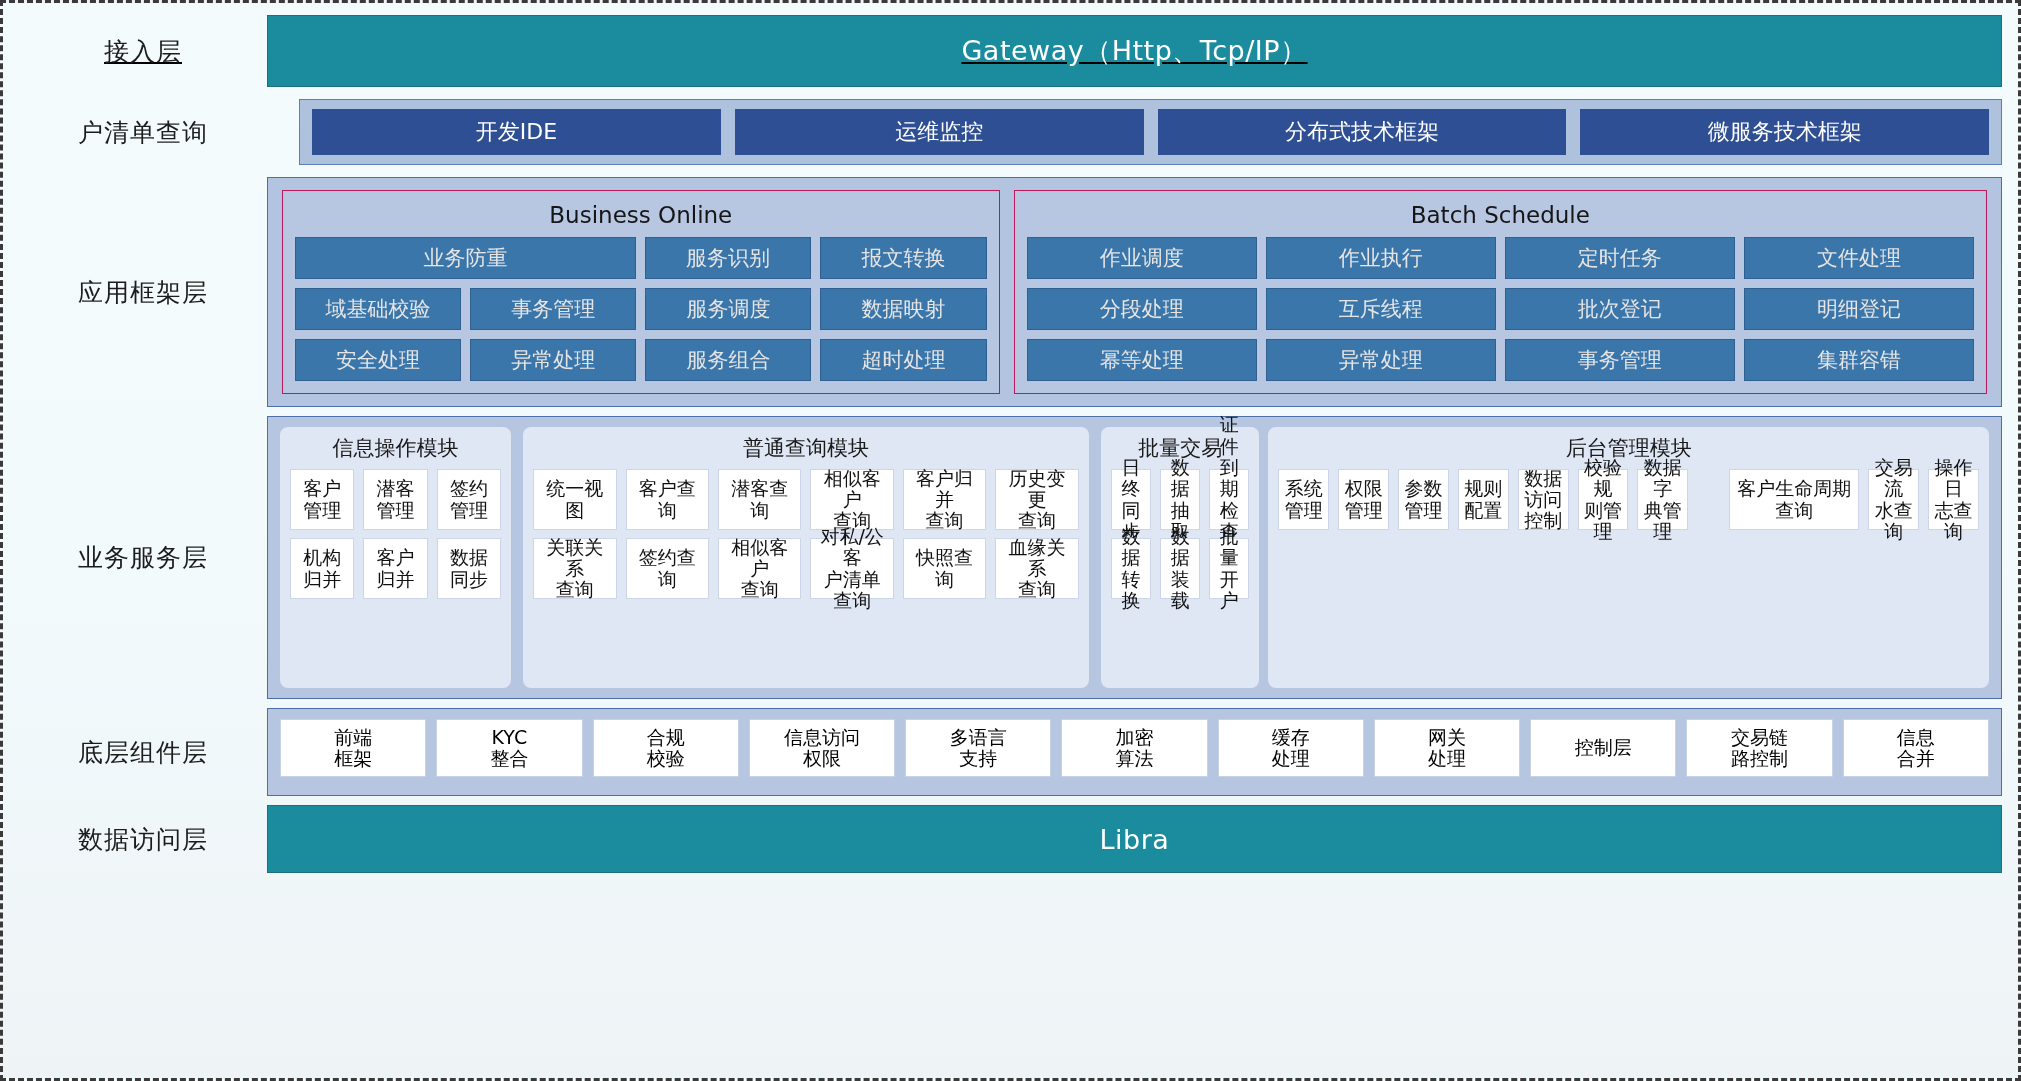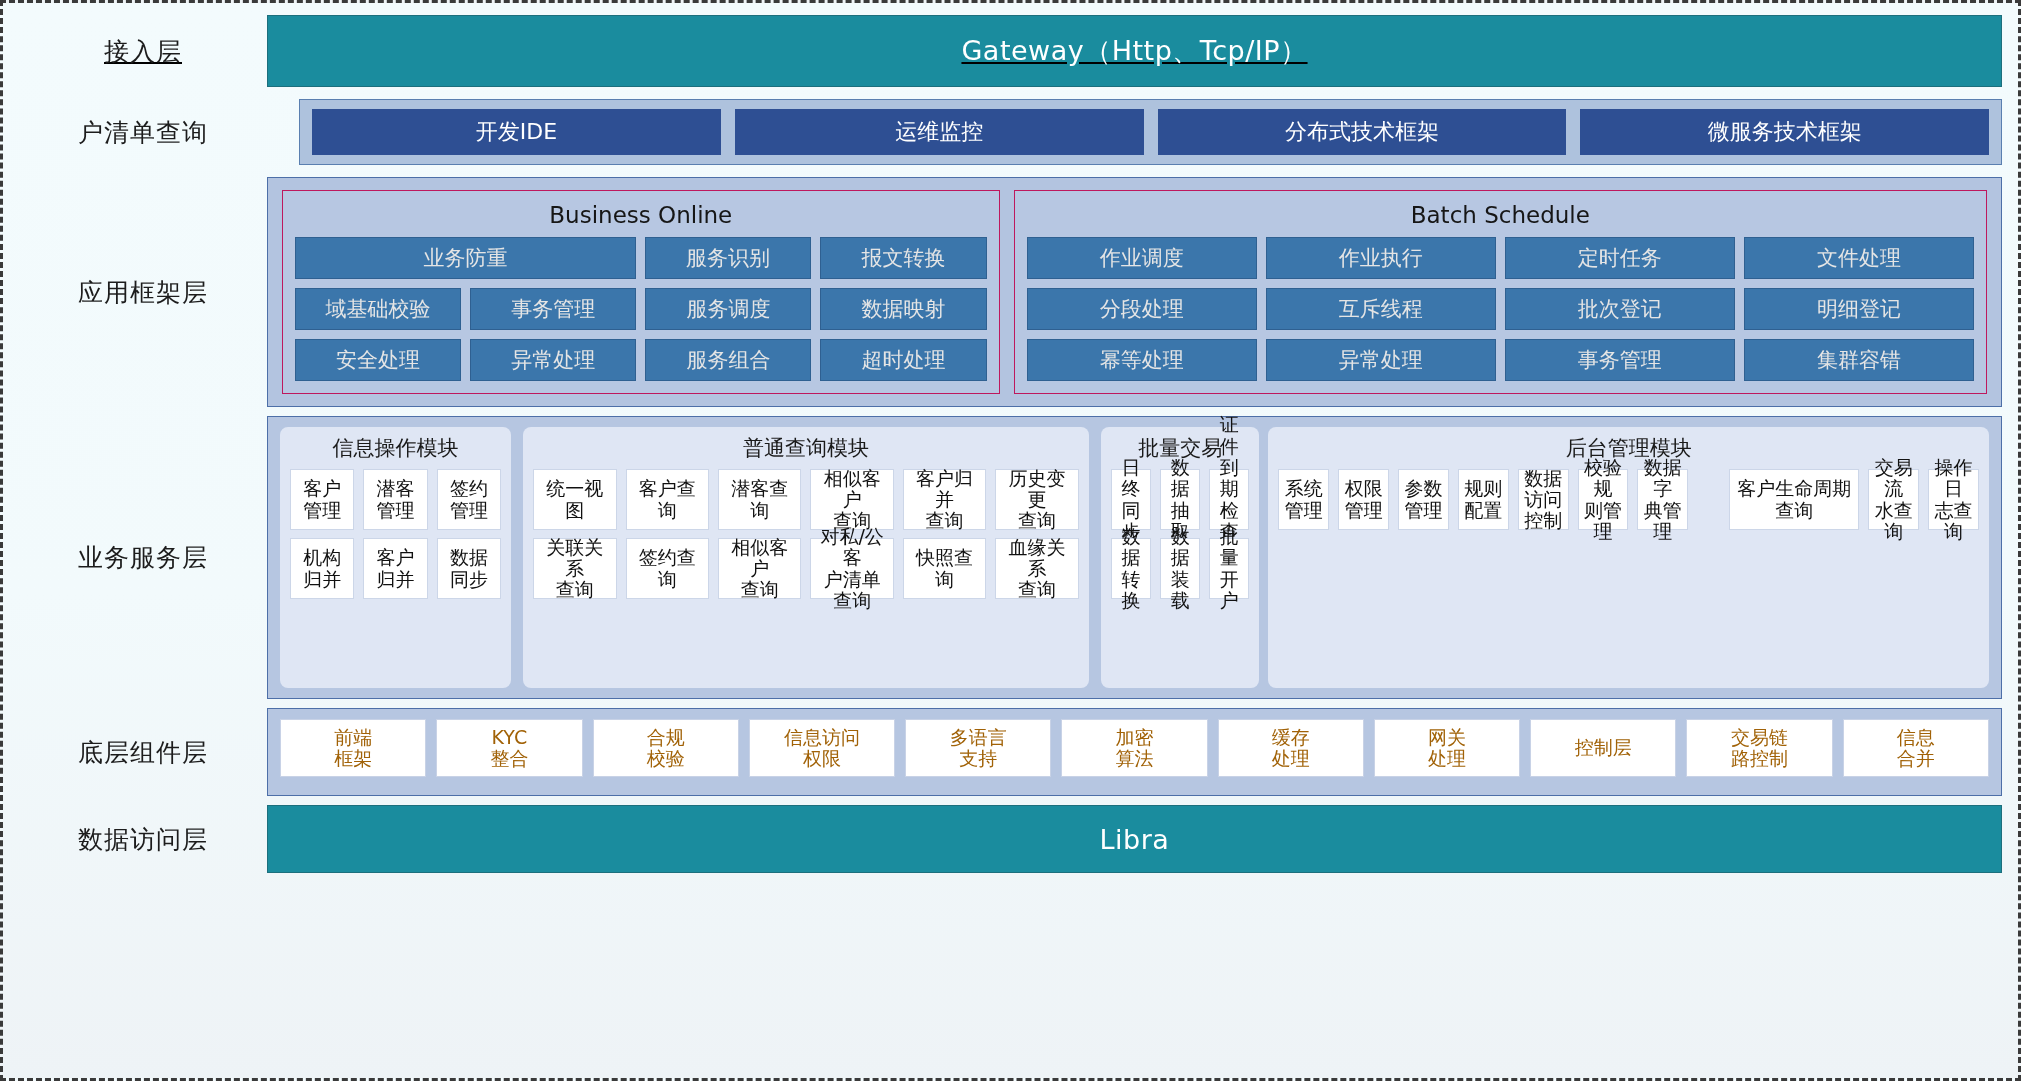--- a/index.html
+++ b/index.html
@@ -135,21 +135,21 @@
   .bottomlayer {
     flex: 1 1 auto;
     background: #b6c6e1;
     border: 1px solid #4d6fa8;
     display: flex; gap: 10px;
     padding: 10px 12px;
   }
   .blcell {
     background: #ffffff;
     border: 1px solid #c8d2e6;
-    color: #a16207;
+    color: #000000;
     font-size: 19px; line-height: 1.12;
     display: flex; align-items: center; justify-content: center;
     text-align: center; white-space: pre-line;
     flex: 1 1 0; padding: 2px 3px; height: 58px;
     font-family: "DejaVu Sans", "Liberation Sans", sans-serif;
   }
   .gap-s { height: 9px; flex: 0 0 9px; }
   .gap-m { height: 12px; flex: 0 0 12px; }
 </style>
 </head>

